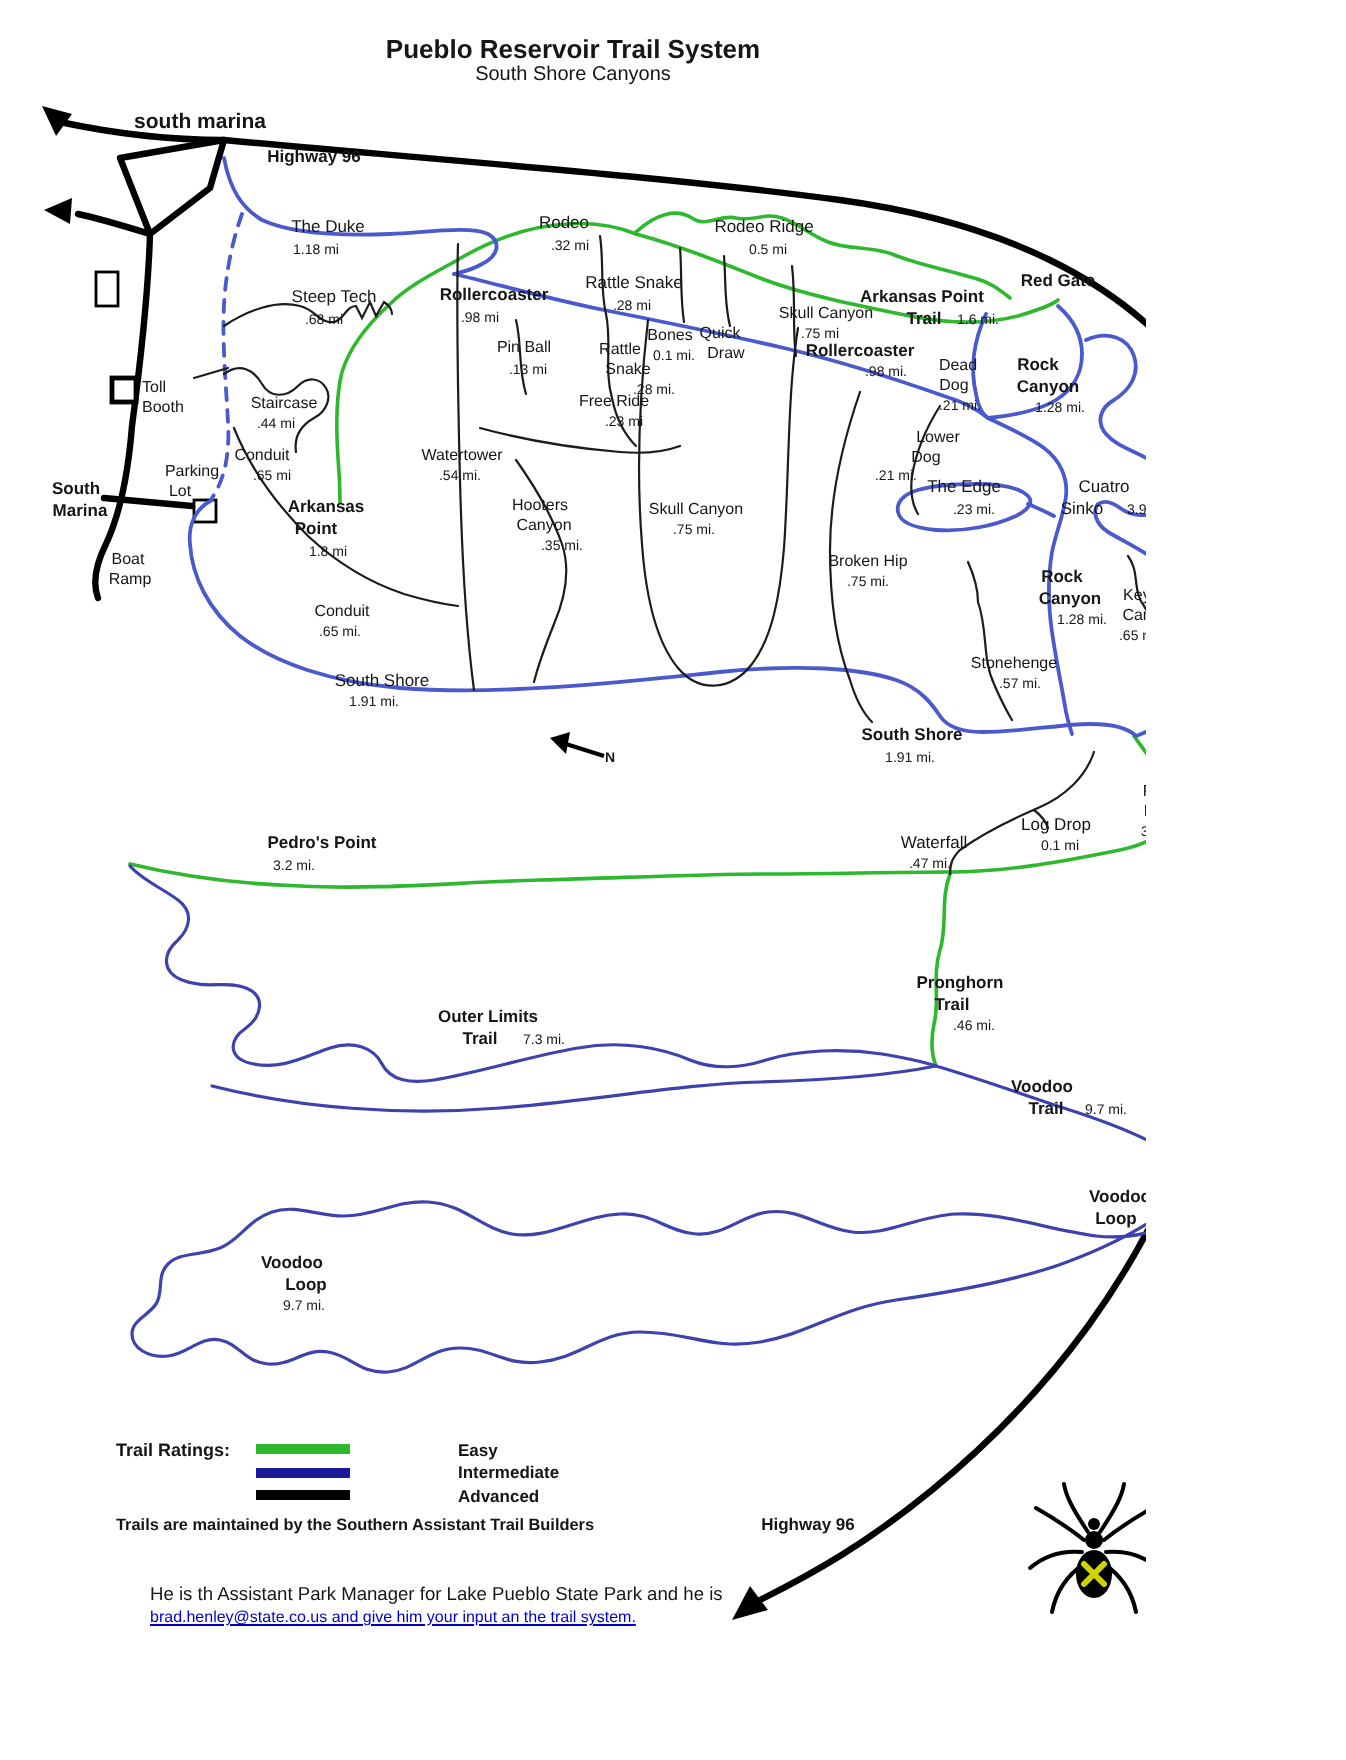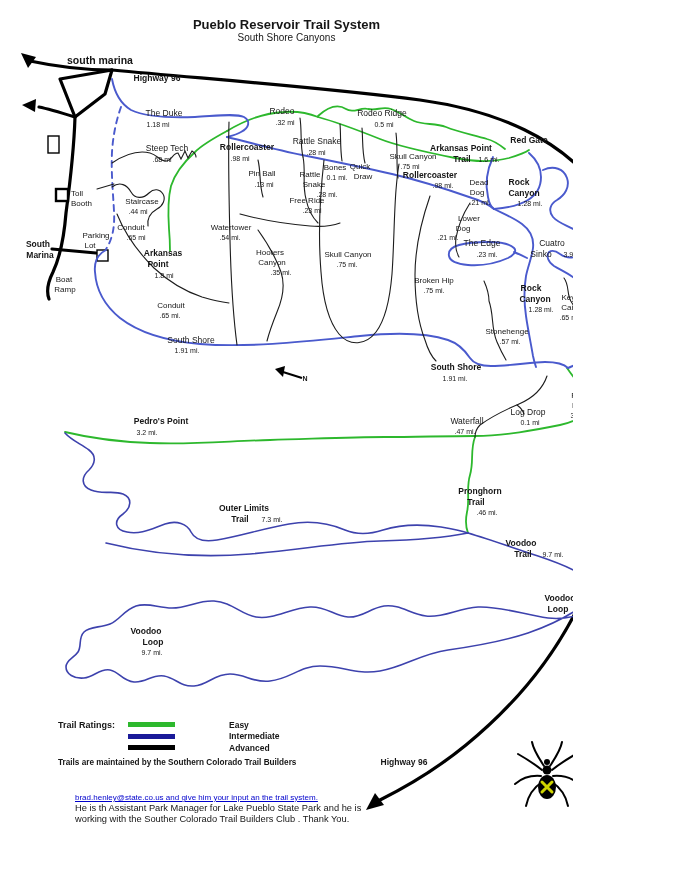--- a/index.html
+++ b/index.html
@@ -257,23 +257,22 @@
         <div class="legend-row">
           <span class="legend-swatch" style="background: rgb(26, 26, 153);"></span>
           <span class="legend-label">Intermediate</span>
         </div>
         <div class="legend-row">
           <span class="legend-swatch" style="background: rgb(0, 0, 0);"></span>
           <span class="legend-label">Advanced</span>
         </div>
       </div>
     <div class="legend-notes">
-      <div>Trails are maintained by the Southern Colorado Trail Builders</div>
+      <div>Trails are maintained by the Southern Assistant Trail Builders</div>
     </div>
   </div>
 
   <div class="footer">
+    <div>He is th Assistant Park Manager for Lake Pueblo State Park and he is</div>
     <div><a class="footer-link">brad.henley@state.co.us and give him your input an the trail system.</a></div>
-    <div>He is th Assistant Park Manager for Lake Pueblo State Park and he is</div>
-    <div>working with the Souther Colorado Trail Builders Club      . Thank You.</div>
   </div>
 
 </div>
 
 </body></html>

